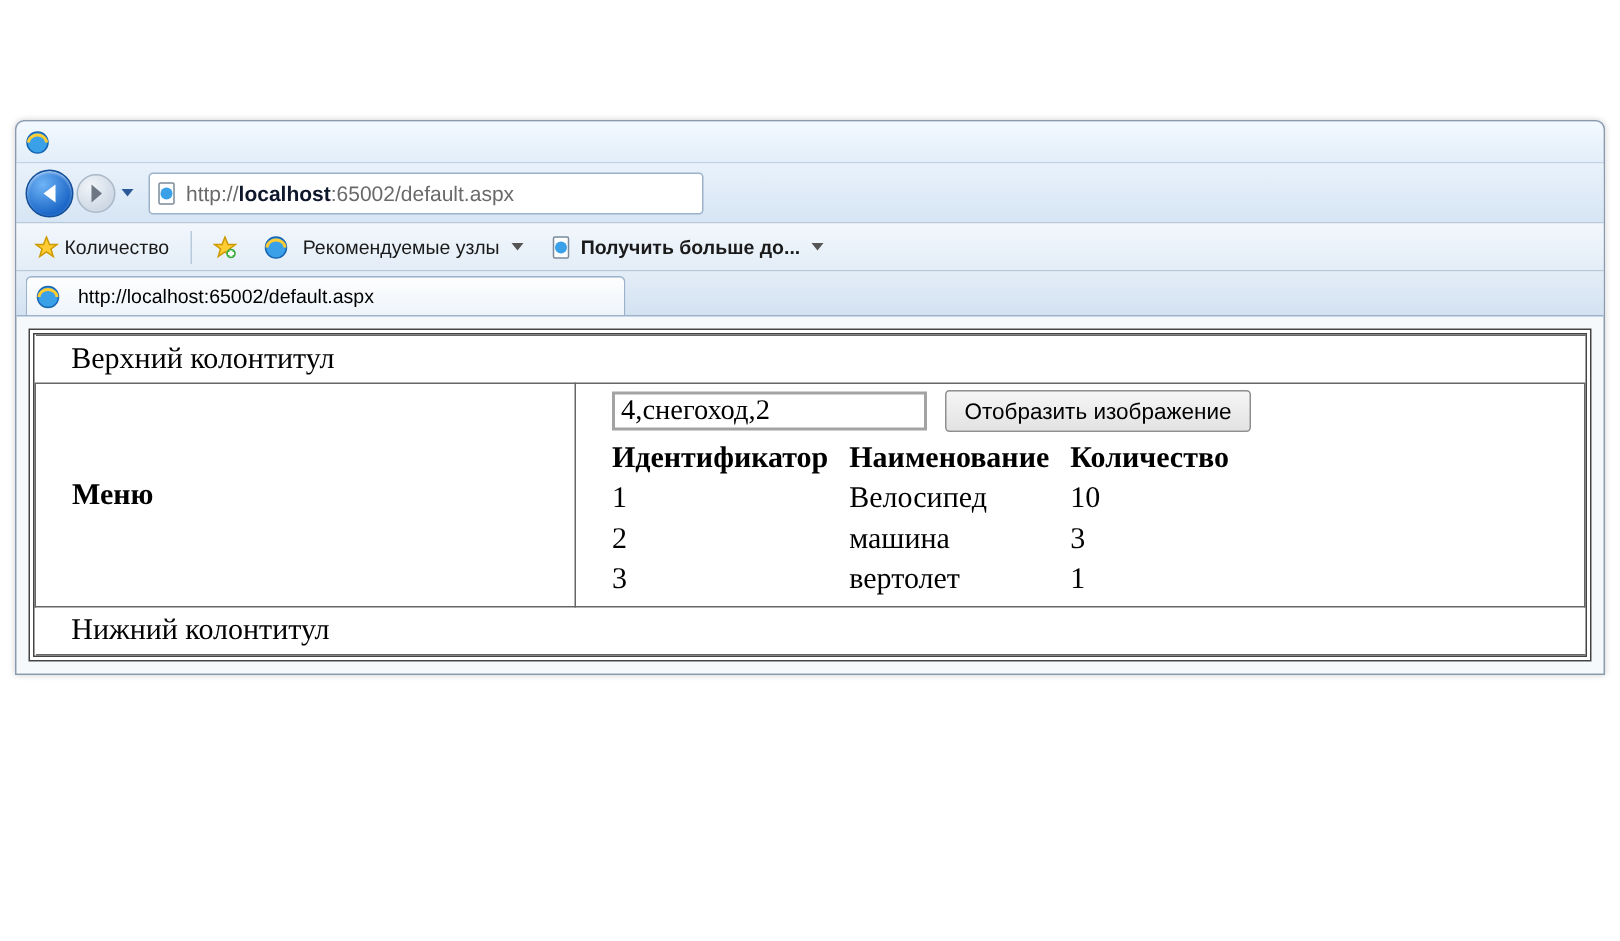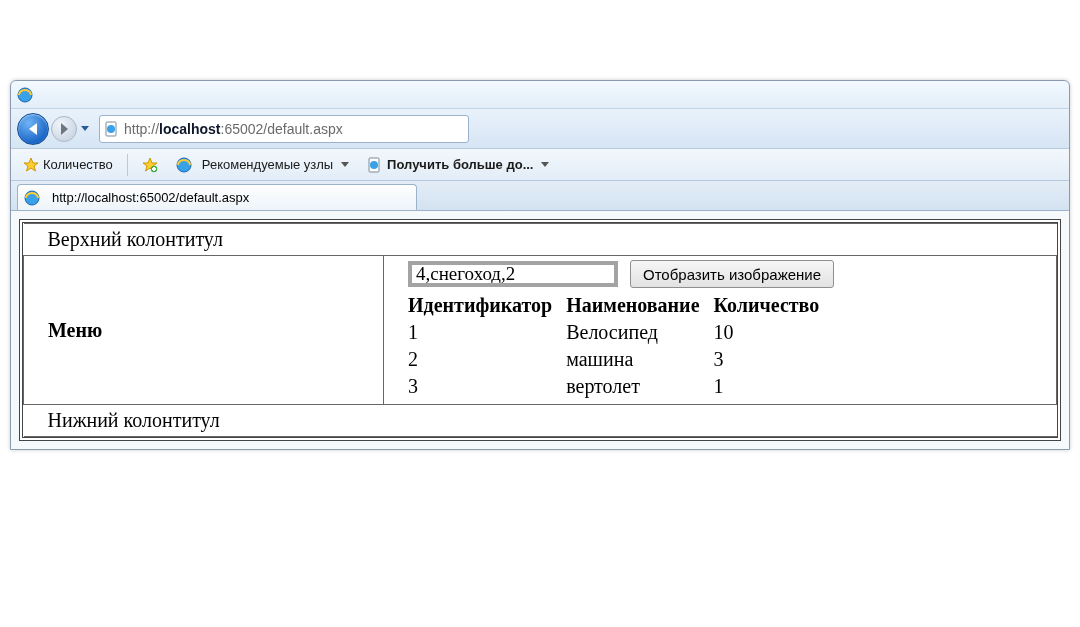--- a/index.html
+++ b/index.html
@@ -142,21 +142,21 @@
     padding:4px 24px;
     vertical-align:middle;
   }
   .page-table .fullrow td{
     border-left:none;border-right:none;
   }
   .content-cell{ padding:6px 8px 10px 8px; }
   .top-row{ display:flex; align-items:center; gap:12px; margin-bottom:4px;}
   .text-input{
     width:210px; height:26px;
-    border:4px solid #a3a3a3;
+    border:2px solid #a3a3a3;
     font-family:"Times New Roman",serif;
     font-size:19px;
     padding:1px 4px;
   }
   .action-btn{
     height:28px;
     padding:2px 12px;
     font-family:"Segoe UI",Tahoma,sans-serif;
     font-size:15px;
     background:linear-gradient(to bottom,#f6f6f6,#e2e2e2);

